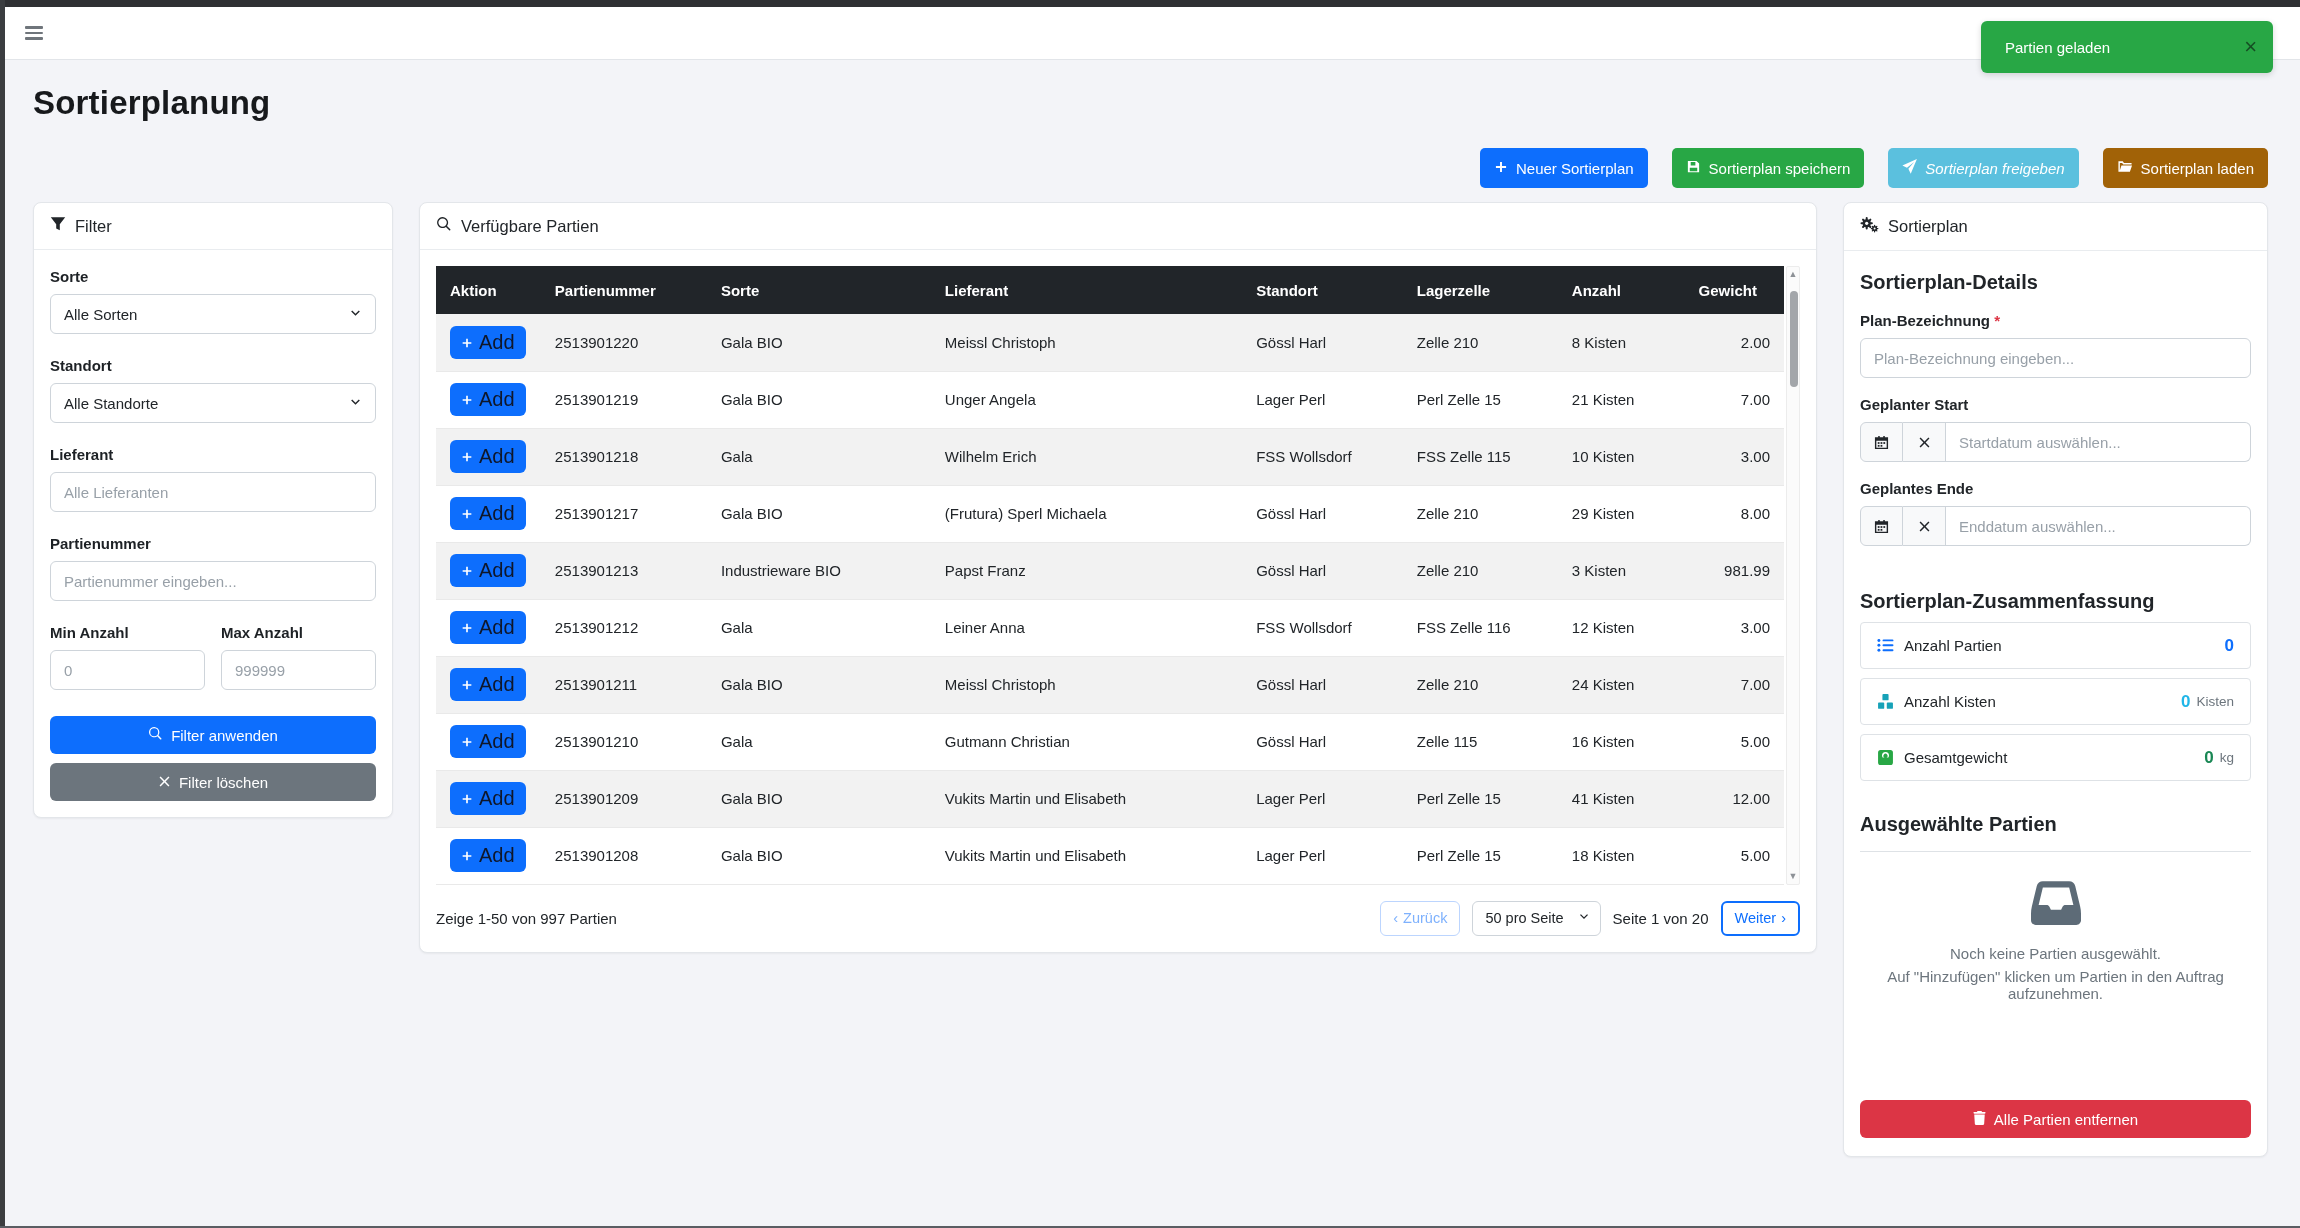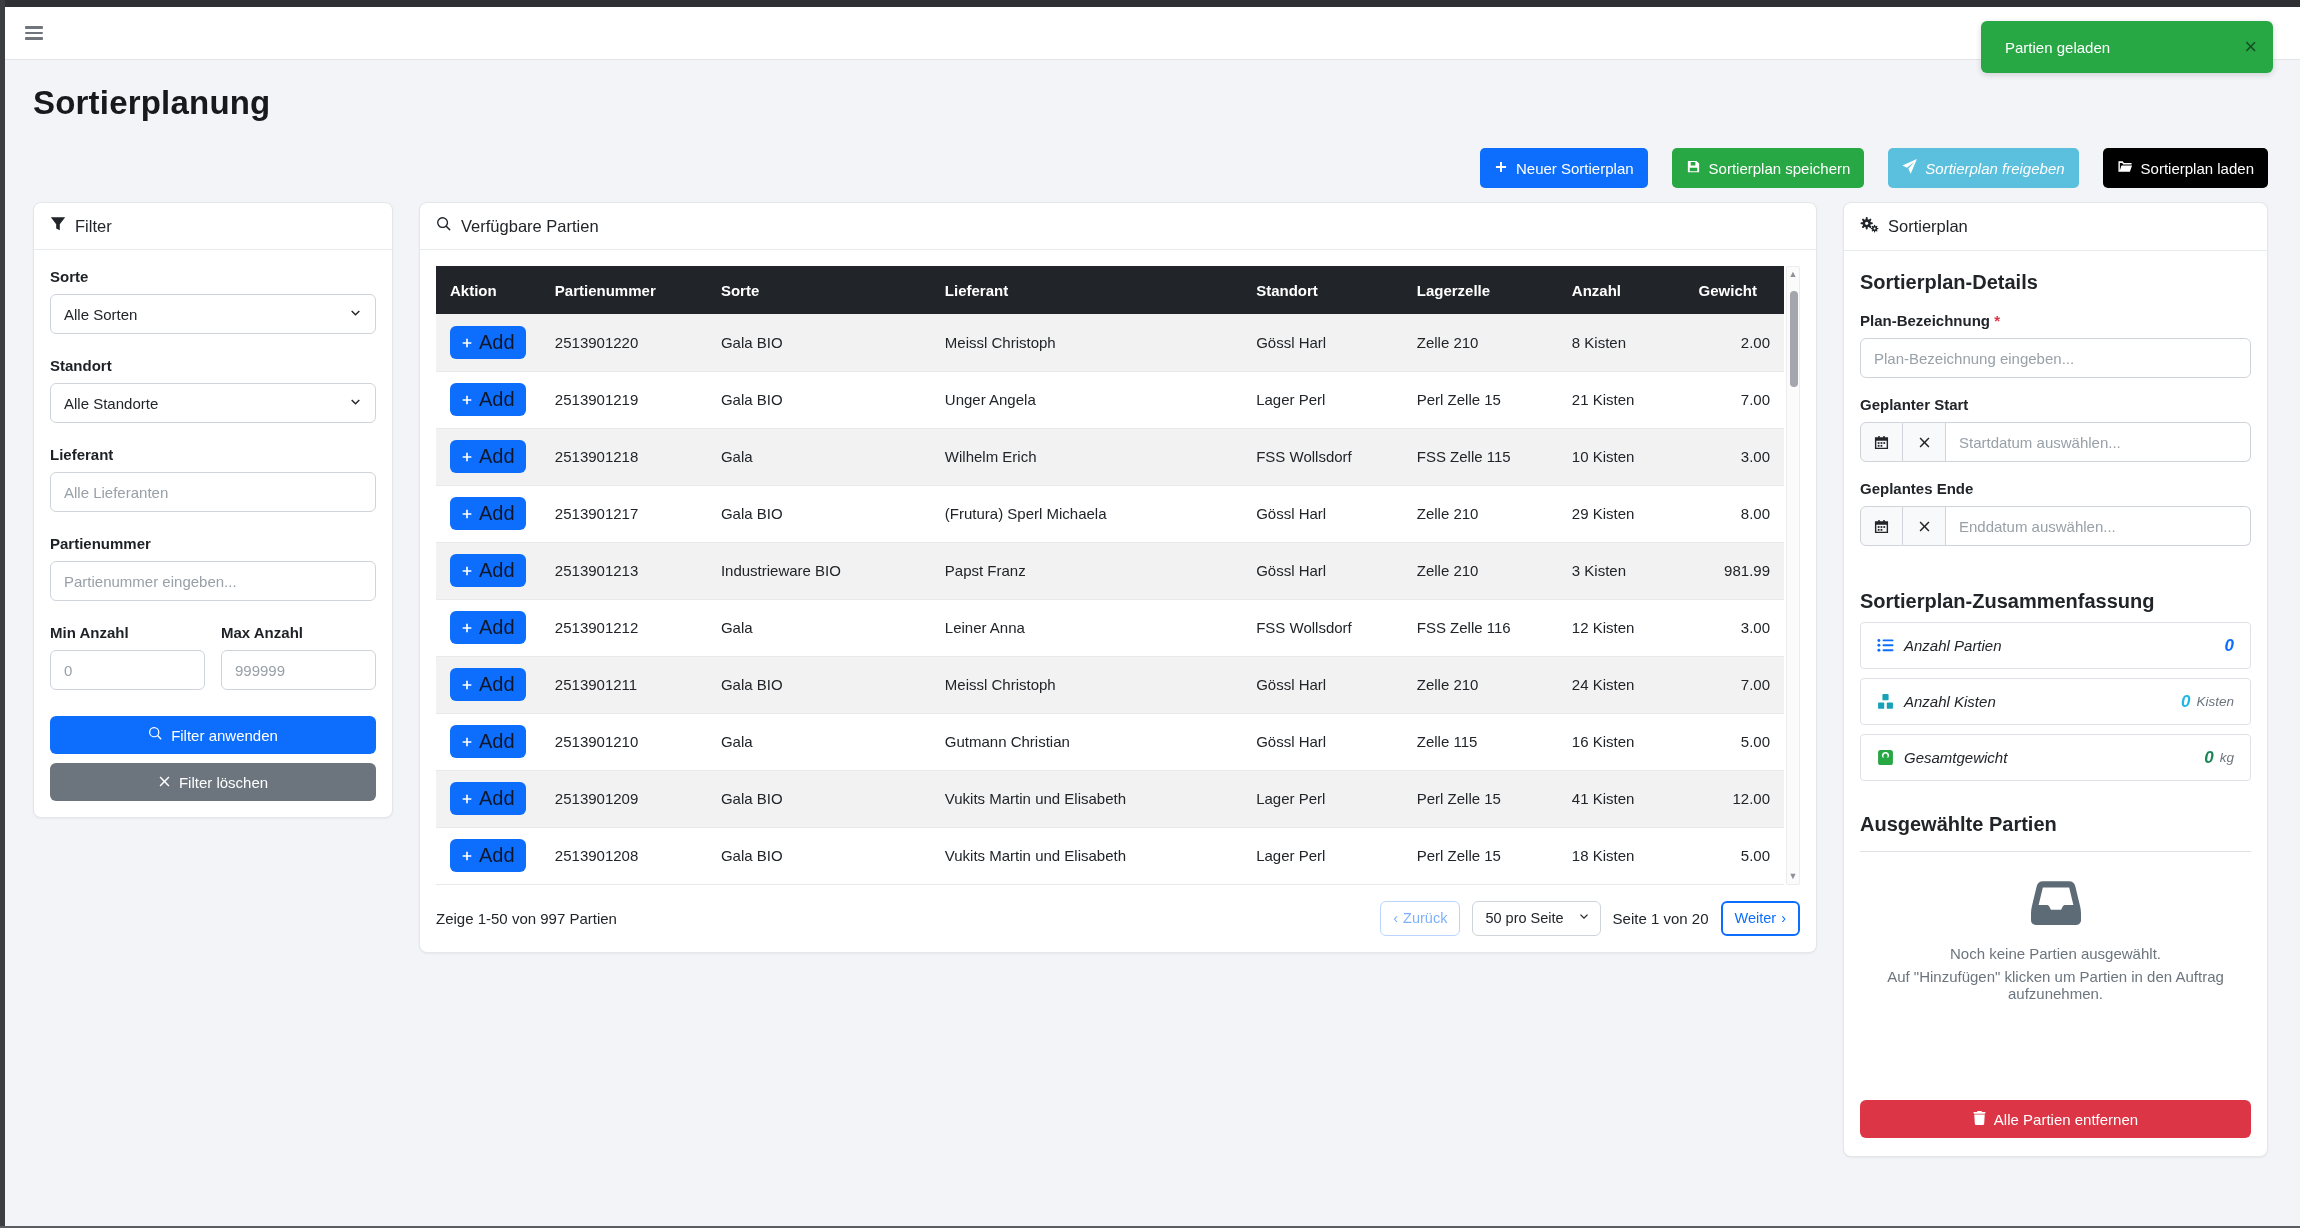--- a/index.html
+++ b/index.html
@@ -42,21 +42,21 @@
   .actions-row { display:flex; justify-content:flex-end; gap:24px; margin-top:26px; }
   .abtn {
     height:40px; border:none; border-radius:5px; color:#fff; font-size:15px;
     font-family:inherit; display:inline-flex; align-items:center; gap:8px;
     padding:0 14px; cursor:pointer;
   }
   .abtn svg { flex:none; }
   .abtn.primary   { background:#0d6efd; }
   .abtn.success   { background:#28a745; }
   .abtn.info      { background:#5bc0de;font-style:italic; }
-  .abtn.secondary { background:#000000; }
+  .abtn.secondary { background:#a16207; }
 
   
   .columns { display:flex; align-items:flex-start; gap:26px; margin-top:14px; }
 
   .card {
     background:#fff; border:1px solid #e3e6ea; border-radius:8px;
     box-shadow:0 1px 2px rgba(0,0,0,.05);
   }
   .card-header {
     display:flex; align-items:center; gap:9px; padding:13px 16px;
@@ -149,21 +149,21 @@
   .igroup .ig-btn {
     width:43px; height:40px; background:#f8f9fa; border:1px solid #ced4da;
     display:flex; align-items:center; justify-content:center; cursor:pointer; color:#212529;
   }
   .igroup .ig-btn:first-child { border-radius:6px 0 0 6px; }
   .igroup .ig-btn + .ig-btn { border-left:none; }
   .igroup .control { border-radius:0 6px 6px 0; border-left:none; flex:1; }
   .summary-heading { margin-top:44px; }
   .sumbox {
     border:1px solid #dee2e6; border-radius:4px; height:47px;
-    display:flex; align-items:center; padding:0 16px; margin-top:9px;font-style:italic;
+    display:flex; align-items:center; padding:0 16px; margin-top:9px;
   }
   .sumbox:first-of-type { margin-top:20px; }
   .sumbox .s-icon { margin-right:10px; display:flex; }
   .sumbox .s-label { flex:1; font-size:15px; }
   .sumbox .s-value { font-size:17px; font-weight:700; }
   .sumbox .s-unit { font-size:13.5px; color:#6c757d; margin-left:6px; }
   .v-blue { color:#0d6efd; } .v-cyan { color:#21b6e8; } .v-green { color:#198754; }
   .selected-heading { margin-top:32px; }
   .plan-hr { border:none; border-top:1px solid #dee2e6; margin-top:15px; }
   .empty-state { text-align:center; margin-top:26px; color:#6c757d; font-size:15px; }

